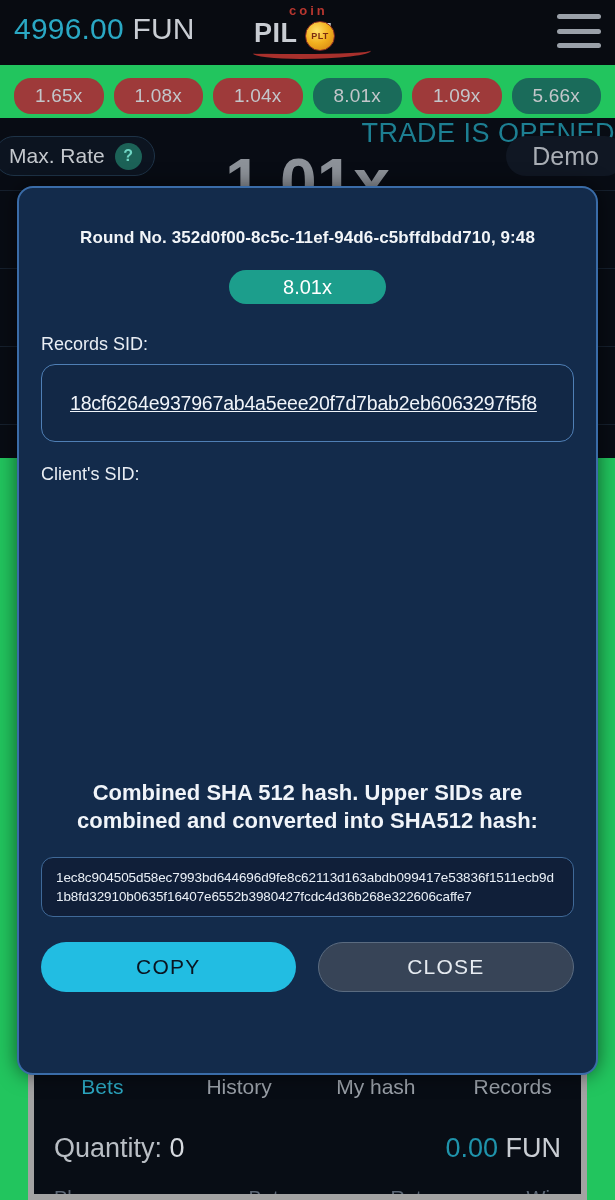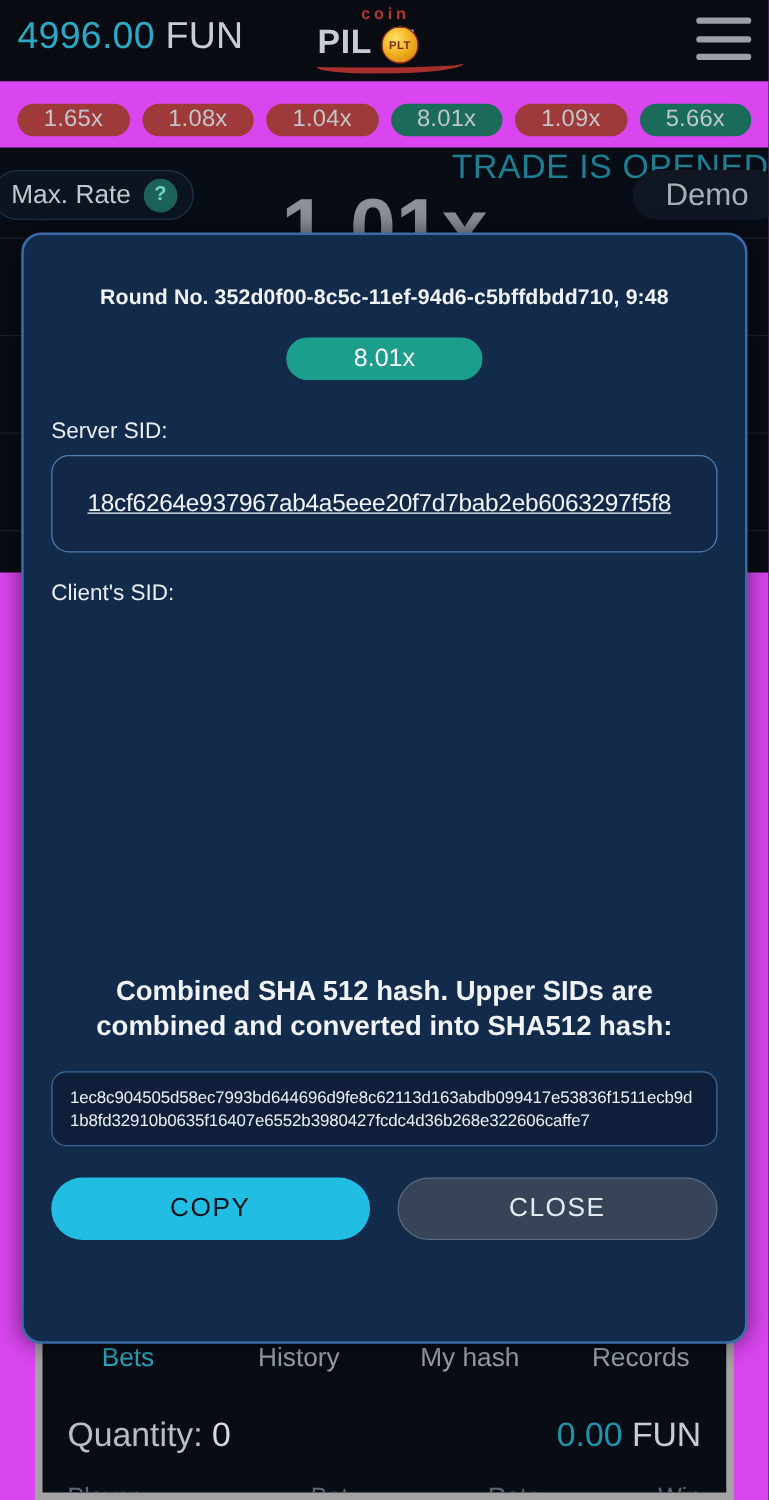--- a/index.html
+++ b/index.html
@@ -5,21 +5,21 @@
   * { box-sizing: border-box; margin: 0; padding: 0; }
   html, body {
     width: 615px; height: 1200px;
     background: #05070c;
     font-family: "Liberation Sans", sans-serif;
     overflow: hidden;
   }
   #app {
     position: relative;
     width: 615px; height: 1200px;
-    background: #d946ef;
+    background: #22c55e;
     overflow: hidden;
   }
 
   
   .topbar {
     position: absolute; top: 0; left: 0;
     width: 615px; height: 65px;
     display: flex; align-items: center;
     background: #080b11;
   }
@@ -75,21 +75,21 @@
   }
 
   
   .history-strip {
     position: absolute; top: 78px; left: 0;
     width: 615px; height: 36px;
     display: flex; gap: 10px; padding: 0 14px;
     align-items: center;
   }
   .hbadge {
-    flex: 1; height: 26px; border-radius: 17px;
+    flex: 1; height: 36px; border-radius: 17px;
     display: flex; align-items: center; justify-content: center;
     font-size: 19px; color: #c3c6ca; letter-spacing: .2px;
   }
   .hbadge.red  { background: #9e3a3a; }
   .hbadge.teal { background: #1a6b5a; }
 
   
   .game-area {
     position: absolute; top: 118px; left: 0;
     width: 615px; height: 340px;
@@ -320,21 +320,21 @@
         <span>Rate</span>
         <span>Win</span>
       </div>
   </div>
 
   <div class="modal">
     <div class="round-line">Round No. 352d0f00-8c5c-11ef-94d6-c5bffdbdd710, 9:48</div>
 
     <div class="mult-pill">8.01x</div>
 
-    <div class="field-label">Server SID:</div>
+    <div class="field-label">Records SID:</div>
     <div class="sid-box">18cf6264e937967ab4a5eee20f7d7bab2eb6063297f5f8</div>
 
     <div class="field-label client-label">Client's SID:</div>
     <div class="client-blank"></div>
 
     <div class="sha-title">Combined SHA 512 hash. Upper SIDs are combined and converted into SHA512 hash:</div>
     <div class="sha-box">1ec8c904505d58ec7993bd644696d9fe8c62113d163abdb099417e53836f1511ecb9d1b8fd32910b0635f16407e6552b3980427fcdc4d36b268e322606caffe7</div>
 
     <div class="btn-row">
       <button class="btn copy">COPY</button>

